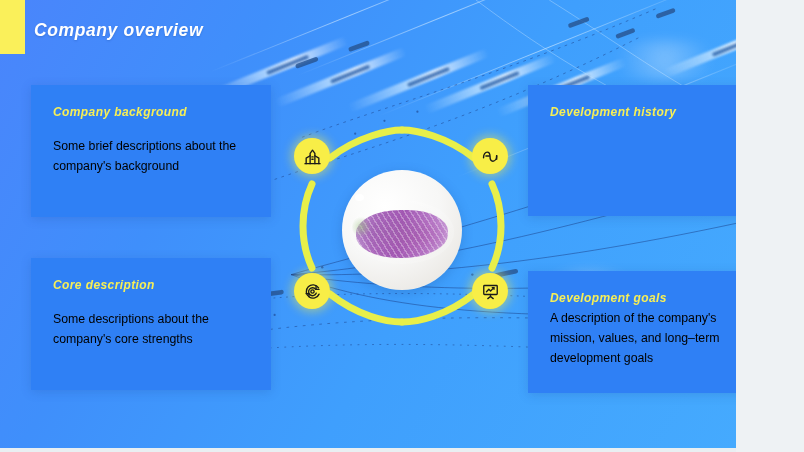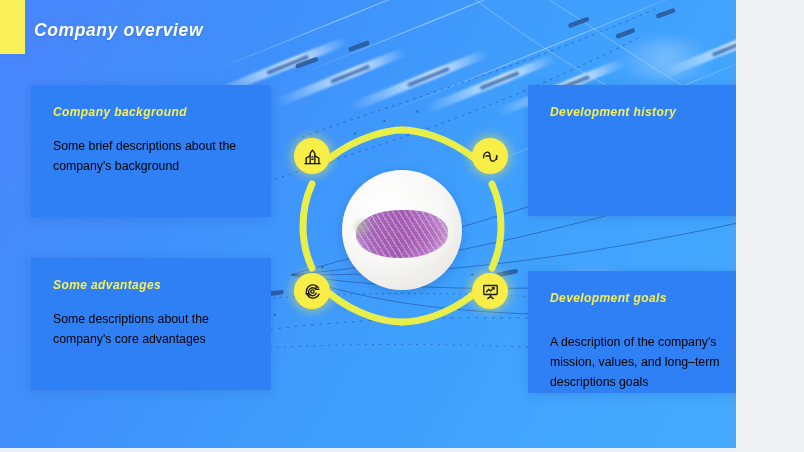--- a/index.html
+++ b/index.html
@@ -91,21 +91,21 @@
   }
   .card-body{
     font-size:12.3px; line-height:1.62;
     color:#000000;
   }
 
   #card-bg   { left:31px;  top:85px;  width:240px; height:132px; }
   #card-ca   { left:31px;  top:258px; width:240px; height:132px; }
   #card-dh   { left:528px; top:85px;  width:245px; height:131px; }
   #card-dg   { left:528px; top:271px; width:241px; height:122px; }
-  #card-dg .card-title{ margin-bottom:28px; }
+  #card-dg .card-title{ margin-bottom:4px; }
   #card-dh .card-title{ margin-bottom:28px; }
 
   
   .center{
     position:absolute; left:286px; top:118px;
     width:232px; height:216px;
   }
 
   .ring{ position:absolute; inset:0; }
 
@@ -314,23 +314,23 @@
   <div class="card" id="card-bg">
     <div class="card-title">Company background</div>
     <div class="card-body">Some brief descriptions about the company's background</div>
   </div>
 
   <div class="card" id="card-dh">
     <div class="card-title">Development history</div>
   </div>
 
   <div class="card" id="card-ca">
-    <div class="card-title">Some advantages</div>
-    <div class="card-body">Some descriptions about the company's core advantages</div>
+    <div class="card-title">Core description</div>
+    <div class="card-body">Some descriptions about the company's core strengths</div>
   </div>
 
   <div class="card" id="card-dg">
     <div class="card-title">Development goals</div>
-    <div class="card-body">A description of the company's mission, values, and long–term descriptions goals</div>
+    <div class="card-body">A description of the company's mission, values, and long–term development goals</div>
   </div>
 
   <div class="bottom-strip"></div>
 </div>
 
 </body></html>

